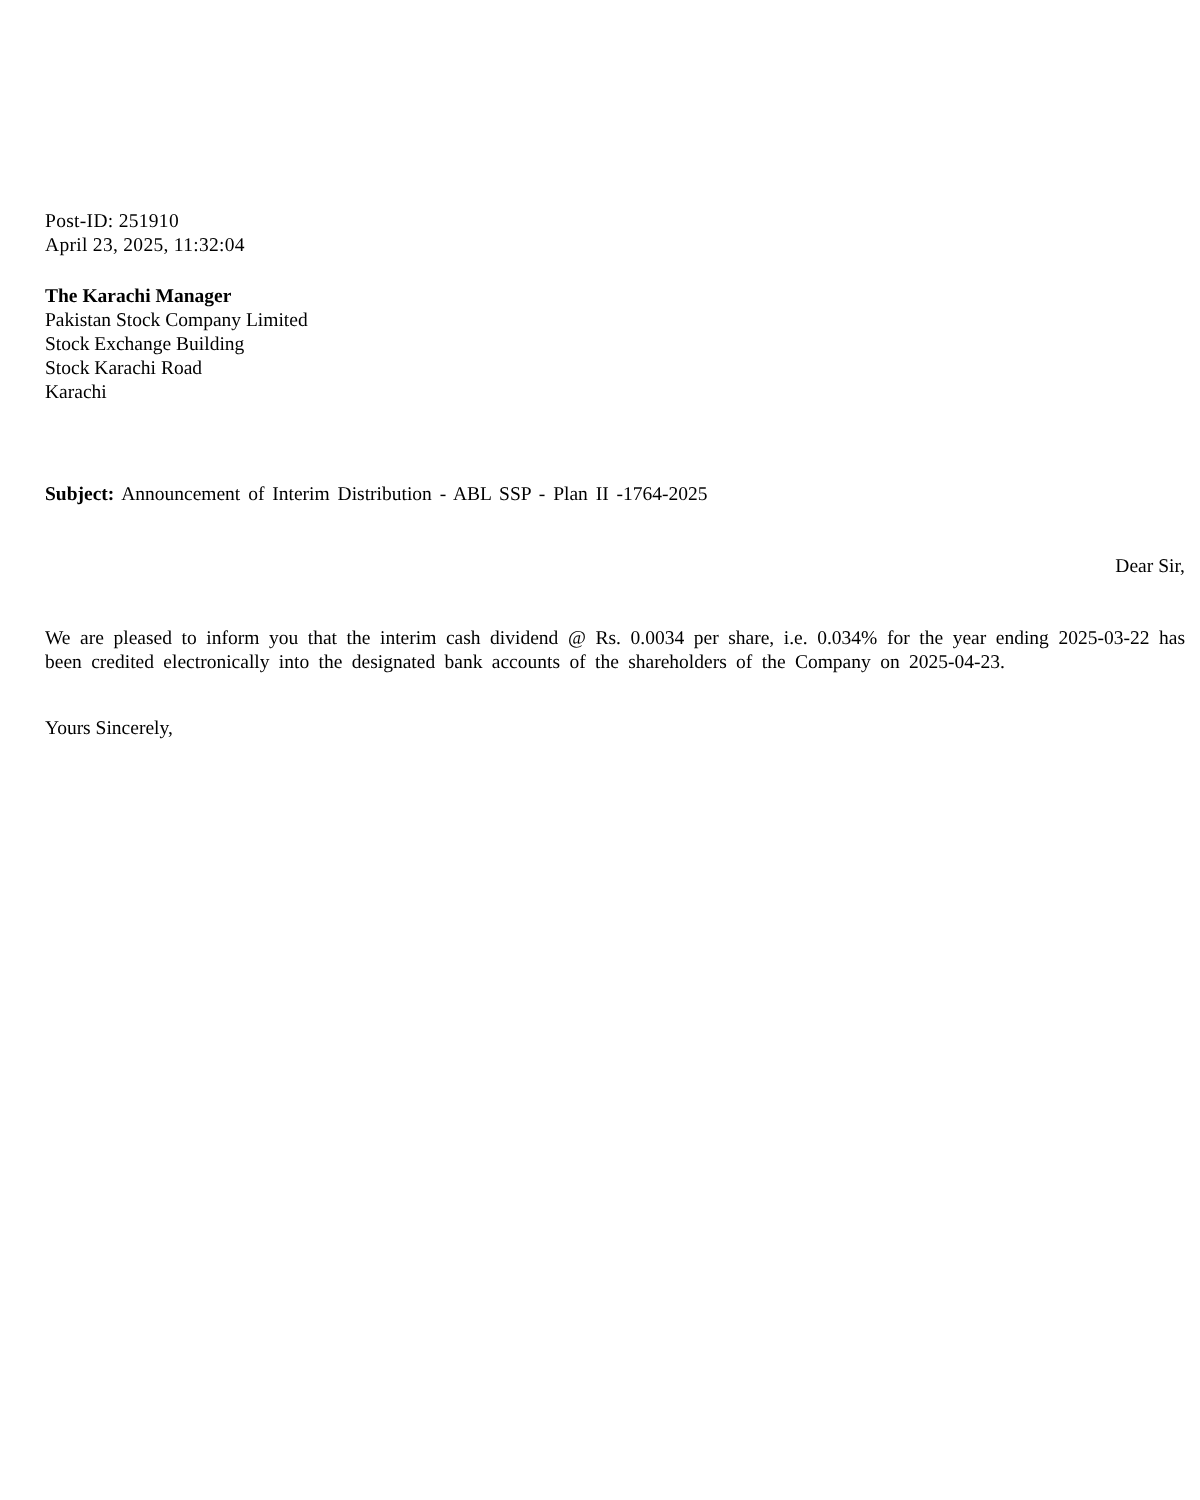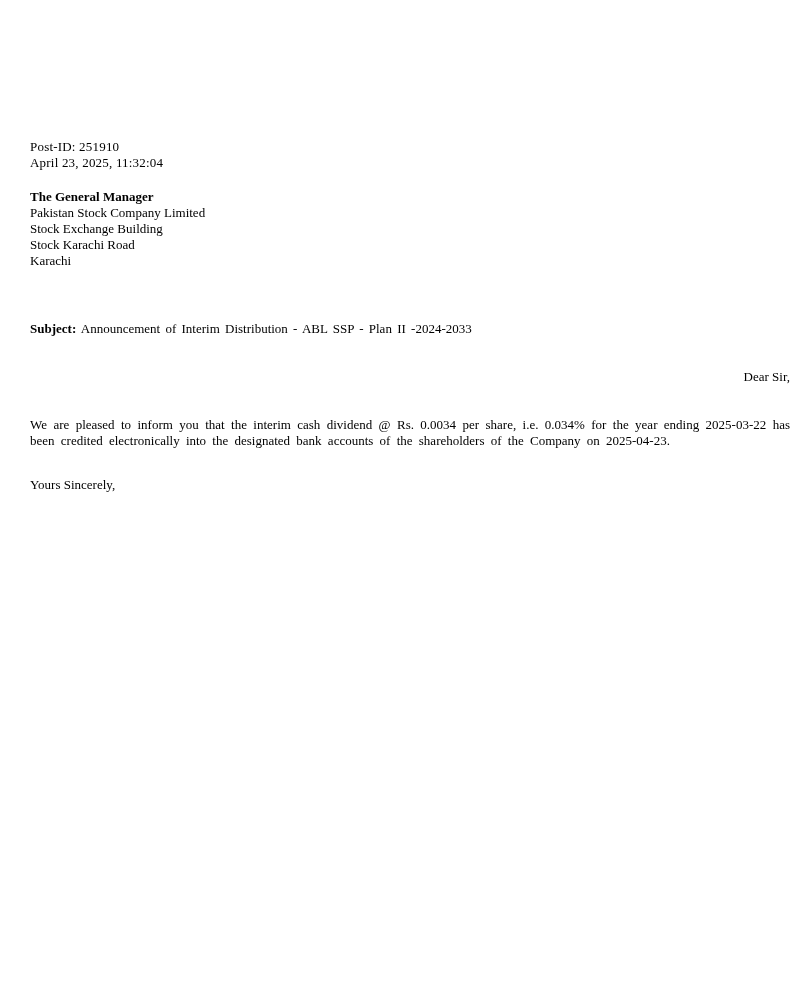--- a/index.html
+++ b/index.html
@@ -67,30 +67,30 @@
 <body>
 
 <div class="page">
 
   <div class="meta-block">
     <div>Post-ID: 251910</div>
     <div>April 23, 2025, 11:32:04</div>
   </div>
 
   <div class="recipient-block">
-    <div class="bold">The General Manager</div>
+    <div class="bold">The Karachi Manager</div>
     <div>Pakistan Stock Company Limited</div>
     <div>Stock Exchange Building</div>
     <div>Stock Karachi Road</div>
     <div>Karachi</div>
   </div>
 
   <div class="subject-line">
     <span class="bold">Subject:</span>
-    <span class="subject-text">Announcement of Interim Distribution - ABL SSP - Plan II -2024-2033</span>
+    <span class="subject-text">Announcement of Interim Distribution - ABL SSP - Plan II -1764-2025</span>
   </div>
 
   <div class="salutation">Dear Sir,</div>
 
   <p class="body-paragraph">We are pleased to inform you that the interim cash dividend @ Rs. 0.0034 per share, i.e. 0.034% for the year ending 2025-03-22 has been credited electronically into the designated bank accounts of the shareholders of the Company on 2025-04-23.</p>
 
   <div class="closing">Yours Sincerely,</div>
 
 </div>
 

